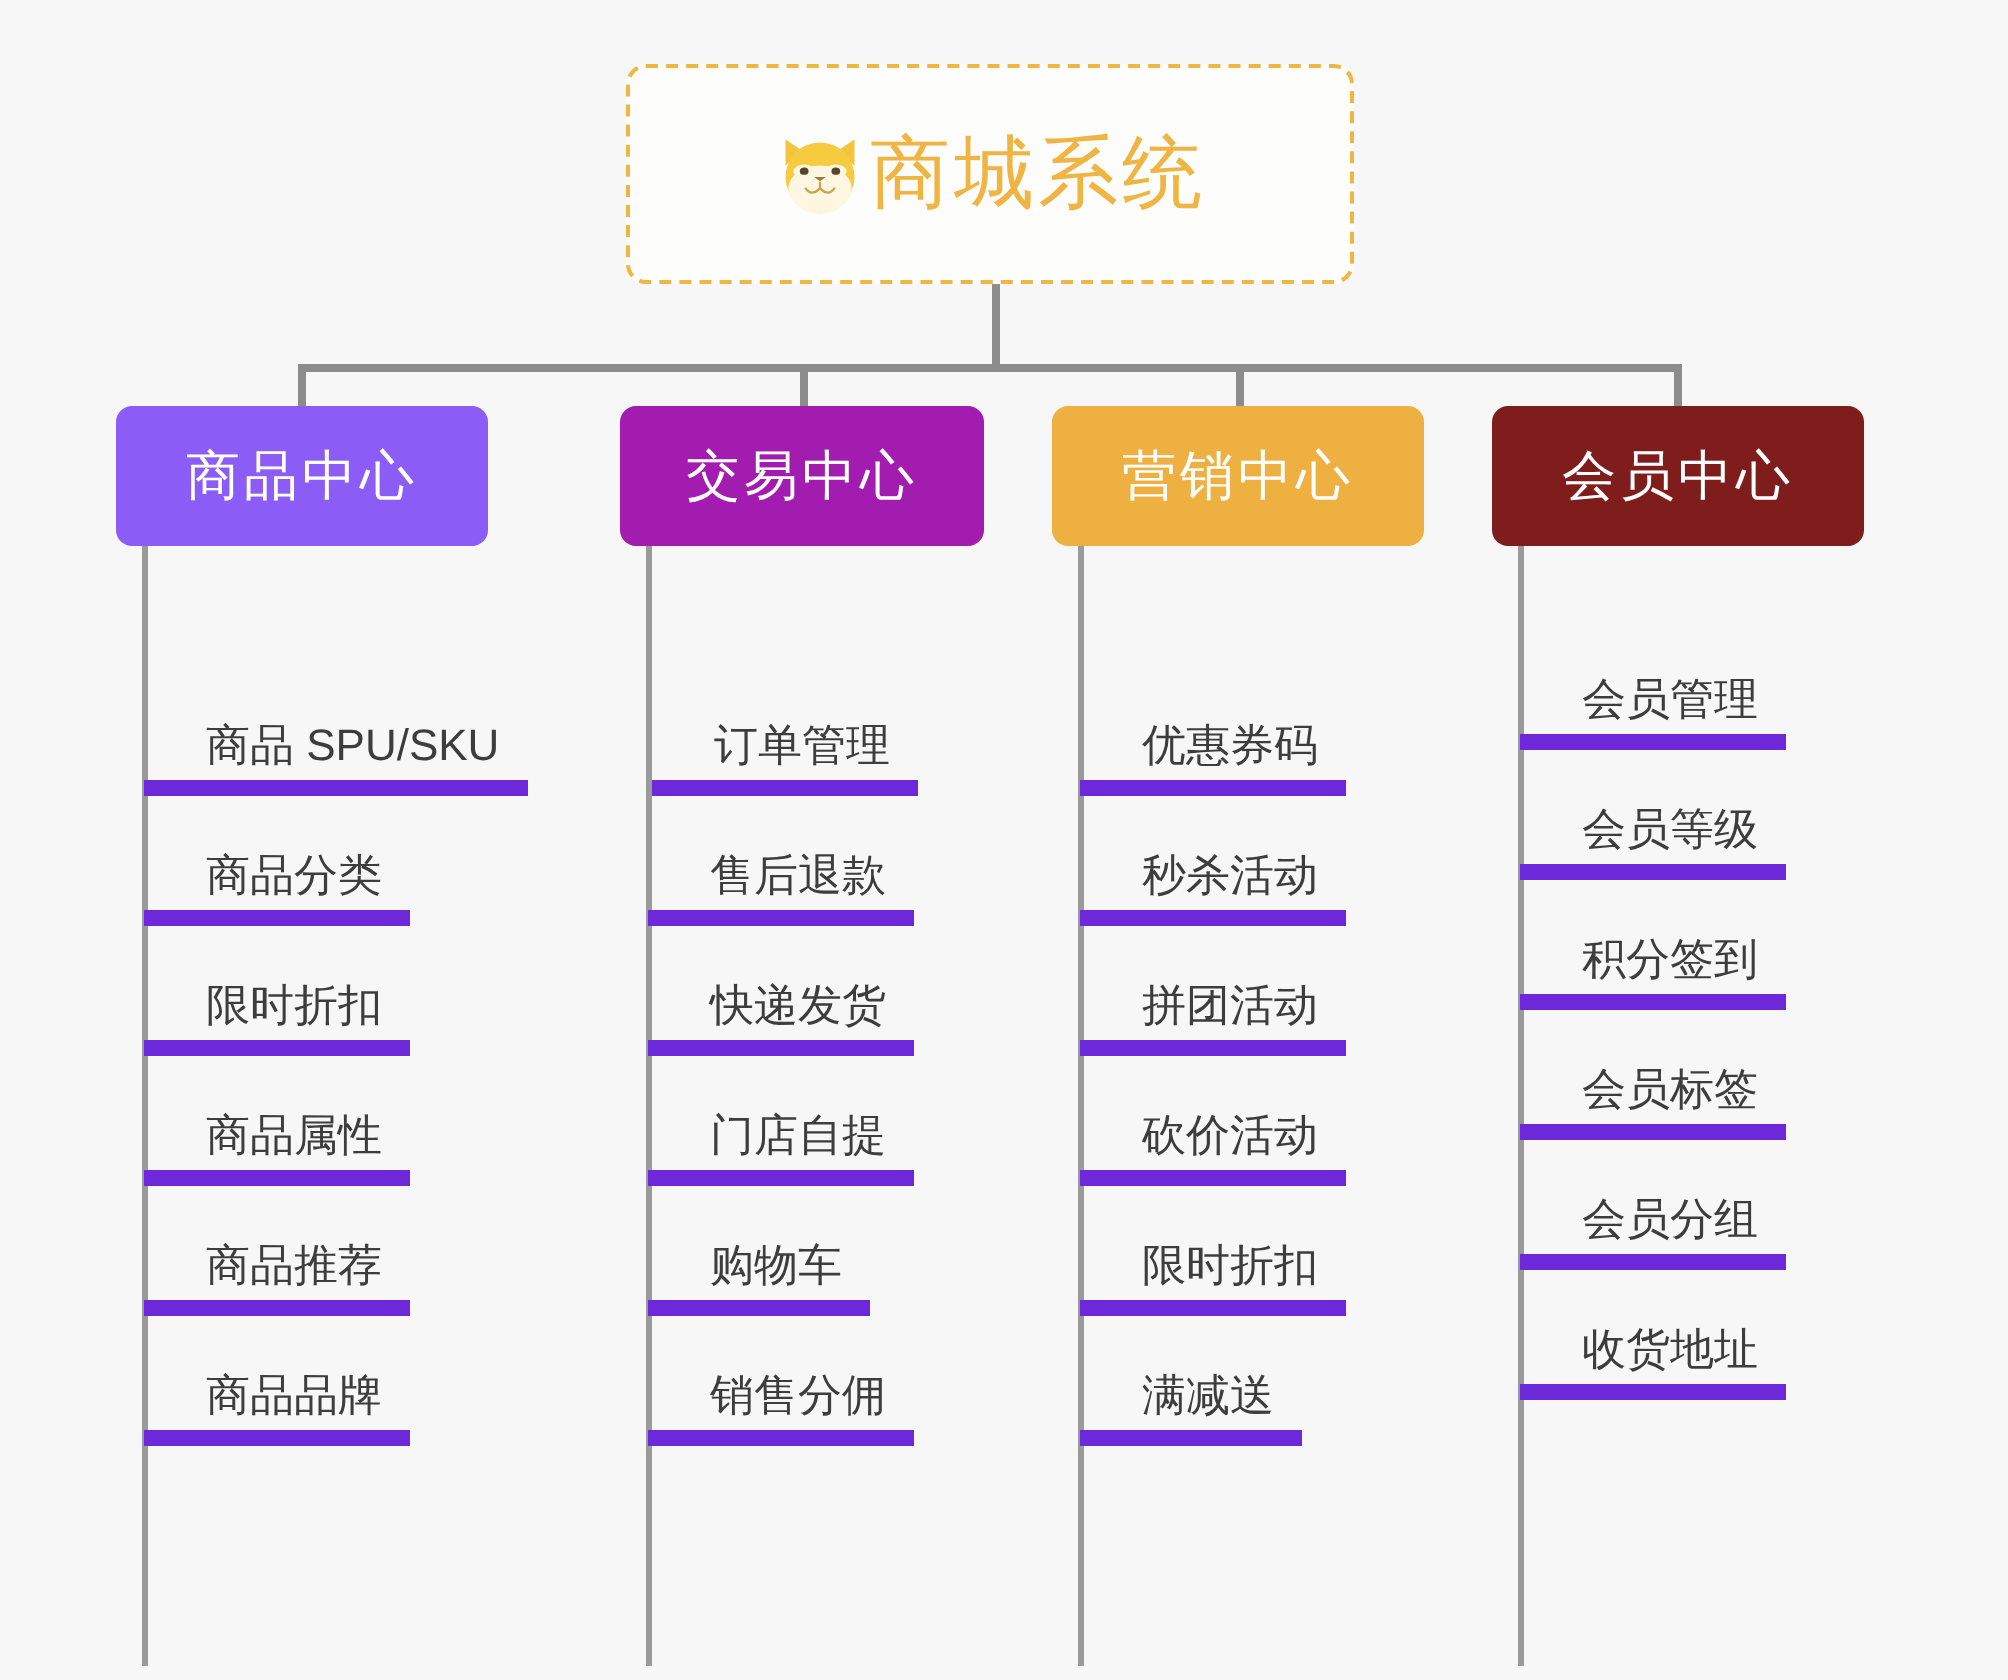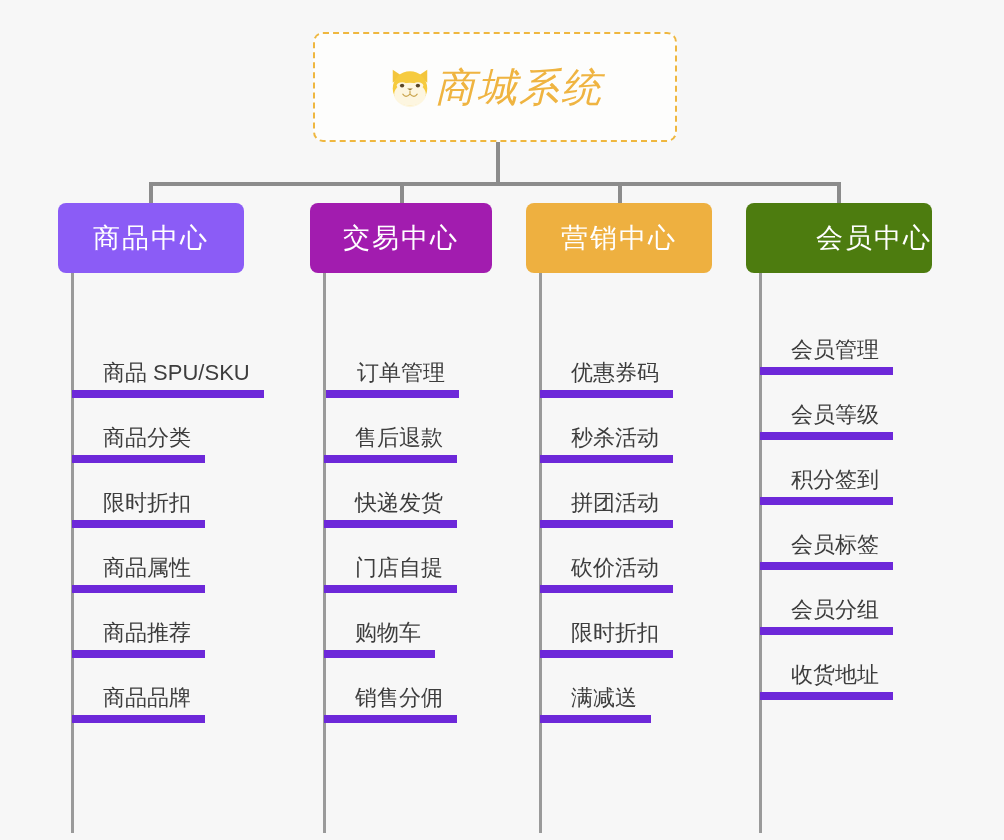--- a/index.html
+++ b/index.html
@@ -30,21 +30,20 @@
     width: 364px;
     height: 110px;
     box-sizing: border-box;
     background: #fdfdfc;
     border: 2px dashed #efb73f;
     border-radius: 10px;
     display: flex;
     align-items: center;
     justify-content: center;
     gap: 2px;
-    font-style: italic;
   }
   .root-title {
     font-size: 40px;
     color: #efb441;
     letter-spacing: 2px;
     line-height: 1;
     white-space: nowrap;
   }
   .dog-icon {
     width: 46px;
@@ -234,21 +233,21 @@
       <div class="leaf-item">
         <span class="leaf-label">限时折扣</span>
       </div>
       <div class="leaf-item">
         <span class="leaf-label">满减送</span>
       </div>
     </div>
   </div>
 
   <div class="column col-4">
-    <div class="cat-header" style="background:#4d7c0f;justify-content:flex-end;">
+    <div class="cat-header" style="background:#7f1d1d;">
       <span>会员中心</span>
     </div>
     <div class="leaf-list">
       <div class="spine" style="height:560px;"></div>
       <div class="leaf-item" style="height:102px;">
         <span class="leaf-label">会员管理</span>
       </div>
       <div class="leaf-item">
         <span class="leaf-label">会员等级</span>
       </div>

